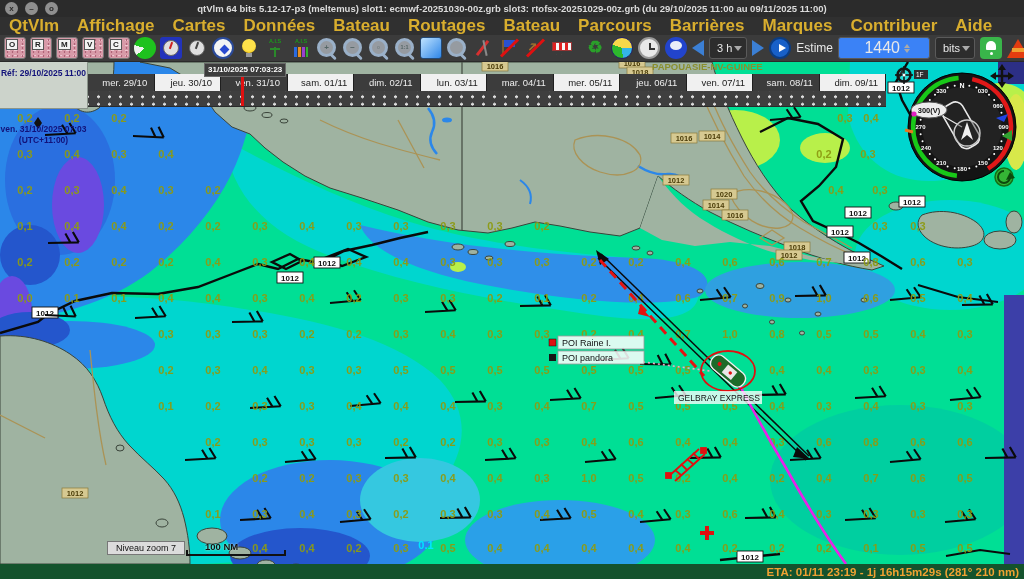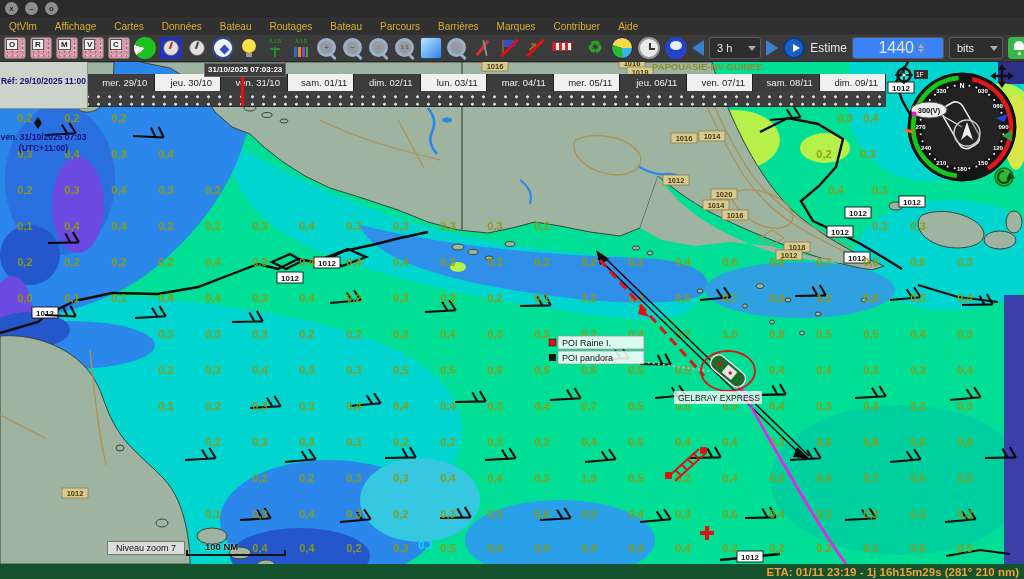--- a/index.html
+++ b/index.html
@@ -7,21 +7,21 @@
        font-family:"Liberation Sans",sans-serif;-webkit-font-smoothing:antialiased;}
   
   #titlebar{position:absolute;top:0;left:0;width:1024px;height:17px;background:#2b2b2b;
             display:flex;align-items:center;justify-content:center;}
   #titlebar .title{color:#dcdcdc;font-size:9.5px;font-weight:bold;}
   #winbtns{position:absolute;left:5px;top:2px;display:flex;gap:7px;}
   .winbtn{width:13px;height:13px;border-radius:50%;background:#8f8f8f;color:#2a2a2a;
           font-size:8px;line-height:13px;text-align:center;font-weight:bold;}
   #menubar{position:absolute;top:17px;left:0;width:1024px;height:18px;background:#303030;
            display:flex;align-items:center;}
-  .menu-item{color:#d9ae2e;font-size:10px;padding:0 9px;font-weight:normal;}
+  .menu-item{color:#d9ae2e;font-size:17px;padding:0 9px;font-weight:bold;}
   
   #toolbar{position:absolute;top:35px;left:0;width:1024px;height:27px;background:#3b3b3b;
            display:flex;align-items:center;padding-left:4px;box-sizing:border-box;gap:4px;
            border-bottom:1px solid #2a2a2a;}
   .icon{width:22px;height:22px;position:relative;flex:none;border-radius:3px;}
   .i-chart{background:#d89aa8;border:1px solid #777;box-sizing:border-box;
     background-image:radial-gradient(#b06478 1px,transparent 1.2px),radial-gradient(#eec6d0 1px,transparent 1.2px);
     background-size:5px 4px,7px 5px;}
   .i-chart .chip{position:absolute;top:1px;left:1px;background:#f2f2f2;border:1px solid #555;
     font-size:8px;font-weight:bold;color:#222;padding:0 2px;line-height:9px;}
@@ -74,21 +74,21 @@
   .i-globe{border-radius:50%;background:#2244cc;}
   .i-globe:before{content:"";position:absolute;left:5px;top:4px;width:12px;height:9px;border-radius:50%;
     background:#e8eef8;}
   .navtri{width:0;height:0;flex:none;}
   .tri-left{border-top:8px solid transparent;border-bottom:8px solid transparent;border-right:12px solid #3b7fd4;}
   .tri-right{border-top:8px solid transparent;border-bottom:8px solid transparent;border-left:12px solid #3b7fd4;}
   .i-play{border-radius:50%;background:#1860c8;border:2px solid #0c3c80;box-sizing:border-box;}
   .i-play:before{content:"";position:absolute;left:8px;top:5px;width:0;height:0;
     border-top:4px solid transparent;border-bottom:4px solid transparent;border-left:7px solid #fff;}
   .combo{height:20px;background:#2d2d2d;border:1px solid #5a5a5a;border-radius:3px;color:#e8e8e8;
-    font-size:11px;display:flex;align-items:center;padding:0 4px 0 7px;gap:16px;flex:none;}
+    font-size:11px;display:flex;align-items:center;padding:0 4px 0 7px;gap:2px;flex:none;}
   .combo .caret{width:0;height:0;border-left:4px solid transparent;border-right:4px solid transparent;
     border-top:5px solid #aaa;}
   .lbl{color:#e8e8e8;font-size:12px;flex:none;}
   .spinfield{width:52px;height:20px;background:#3b82f6;border:1px solid #5a5a5a;border-radius:3px;
     color:#e8e8e8;font-size:16px;display:flex;align-items:center;justify-content:flex-end;
     padding:0 19px;flex:none;gap:4px;}
   .spin{display:flex;flex-direction:column;gap:1px;}
   .spin i{width:0;height:0;border-left:3.5px solid transparent;border-right:3.5px solid transparent;}
   .spin .up{border-bottom:4px solid #aaa;} .spin .dn{border-top:4px solid #aaa;}
   .i-bell{background:#39b54a;border-radius:4px;}
@@ -99,21 +99,21 @@
   .i-warn{width:0!important;height:0!important;border-left:11px solid transparent;
     border-right:11px solid transparent;border-bottom:19px solid #e33c10;border-radius:0!important;}
   .i-warn:before{content:"";position:absolute;left:-6px;top:9px;width:12px;height:4px;background:#f0a030;}
   .i-rings{border-radius:50%;
     background:radial-gradient(circle,#17a017 0 2px,#eaffea 2px 4px,#1db01d 4px 6.5px,#f0fff0 6.5px 8.5px,#22c022 8.5px 11px);}
   
   #map-wrap{position:absolute;top:62px;left:0;width:1024px;height:502px;}
   
   #infobox{position:absolute;top:62px;left:0;width:88px;height:47px;background:#ccd3cb;
     border-right:1px solid #8a948a;border-bottom:1px solid #8a948a;color:#12127a;
-    font-size:8.5px;font-weight:bold;text-align:center;line-height:1.3;padding-top:14px;box-sizing:border-box;}
+    font-size:8.5px;font-weight:bold;text-align:center;line-height:1.3;padding-top:6px;box-sizing:border-box;}
   #infobox .it{margin-top:45px;}
   
   #timeline{position:absolute;top:74px;left:88px;width:798px;height:17px;display:flex;}
   .day{flex:1;font-size:9.5px;display:flex;align-items:center;justify-content:center;
     border-right:1px solid #1f1f1f;box-sizing:border-box;padding-left:8px;}
   .day.dark{background:#3c3c3c;color:#eee;} .day.light{background:#f0f0f0;color:#1a1a1a;}
   #timetrack{position:absolute;top:91px;left:88px;width:798px;height:15px;background:#3f3f3f;
     background-image:radial-gradient(circle,#e0e0e0 1.3px,transparent 1.6px);
     background-size:11px 7.5px;background-position:5px 2px;border-bottom:1px solid #2a2a2a;}
   #timecursor{position:absolute;top:71px;left:241px;width:3px;height:35px;background:#e01010;}
@@ -134,20 +134,21 @@
 </style>
 </head>
 <body>
 
 <div id="titlebar">
   <div id="winbtns">
     <div class="winbtn">x</div>
     <div class="winbtn">–</div>
     <div class="winbtn">o</div>
   </div>
+  <span class="title">qtVlm 64 bits 5.12-17-p3 (meltemus) slot1: ecmwf-20251030-00z.grb slot3: rtofsx-20251029-00z.grb (du 29/10/2025 11:00 au 09/11/2025 11:00)</span>
 </div>
 
 <div id="menubar">
     <div class="menu-item">QtVlm</div>
     <div class="menu-item">Affichage</div>
     <div class="menu-item">Cartes</div>
     <div class="menu-item">Données</div>
     <div class="menu-item">Bateau</div>
     <div class="menu-item">Routages</div>
     <div class="menu-item">Bateau</div>

